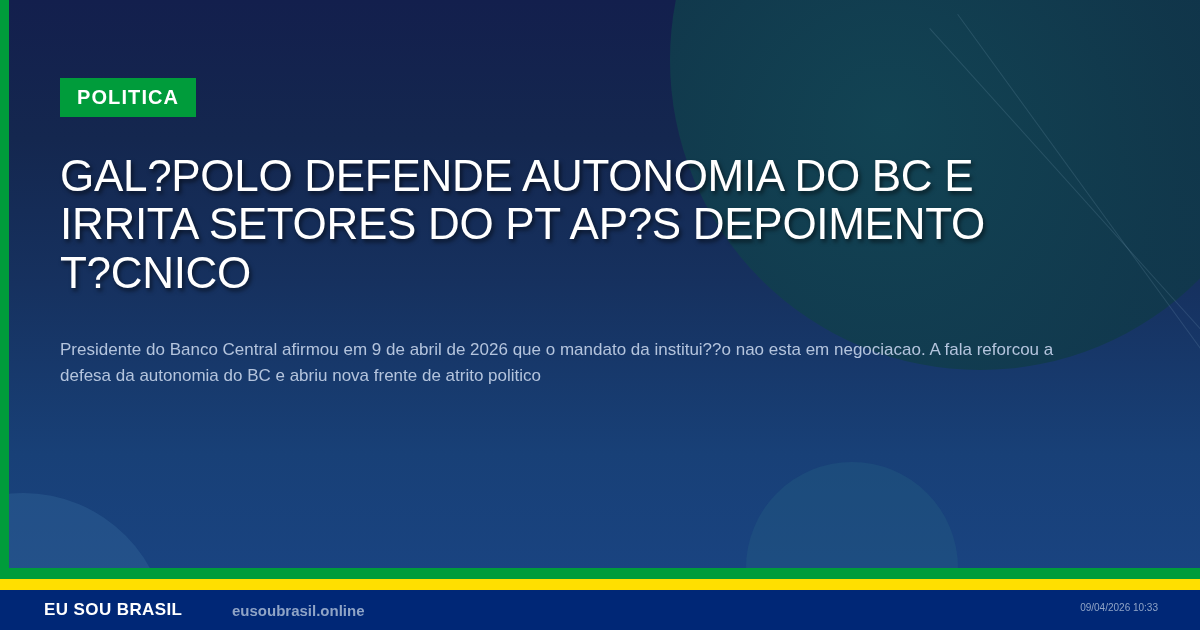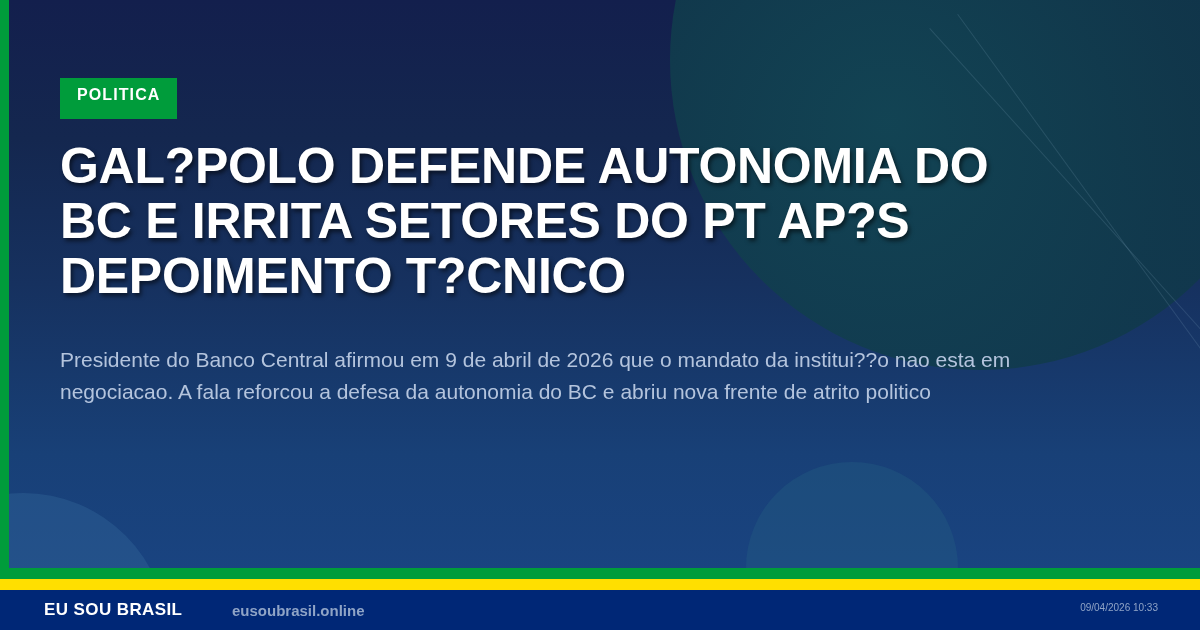--- a/index.html
+++ b/index.html
@@ -77,43 +77,43 @@
     position:absolute;
     left:60px; top:78px;
     width:1010px;
     z-index:4;
   }
 
   #category-badge {
     display:inline-block;
     background:#009c3b;
     color:#ffffff;
-    font-size:16px;
+    font-size:20px;
     font-weight:bold;
     letter-spacing:1.1px;
-    padding:9px 17px 16px 17px;
+    padding:9px 17px 10px 17px;
     line-height:1;
   }
 
   #headline {
-    margin-top:20px;
+    margin-top:35px;
     color:#ffffff;
-    font-size:50px;
-    font-weight:bold;
+    font-size:44px;
+    font-weight:normal;
     line-height:1.10;
     letter-spacing:-0.3px;
     text-transform:uppercase;
     text-shadow:2px 3px 4px rgba(0,0,0,0.55);
     max-width:985px;
   }
 
   #summary {
     margin-top:40px;
     color:#b4c4dd;
-    font-size:21px;
+    font-size:17px;
     font-weight:normal;
     line-height:1.52;
     max-width:1000px;
   }
 
   
   #footer {
     position:absolute;
     left:0; top:590px;
     width:1200px; height:40px;

